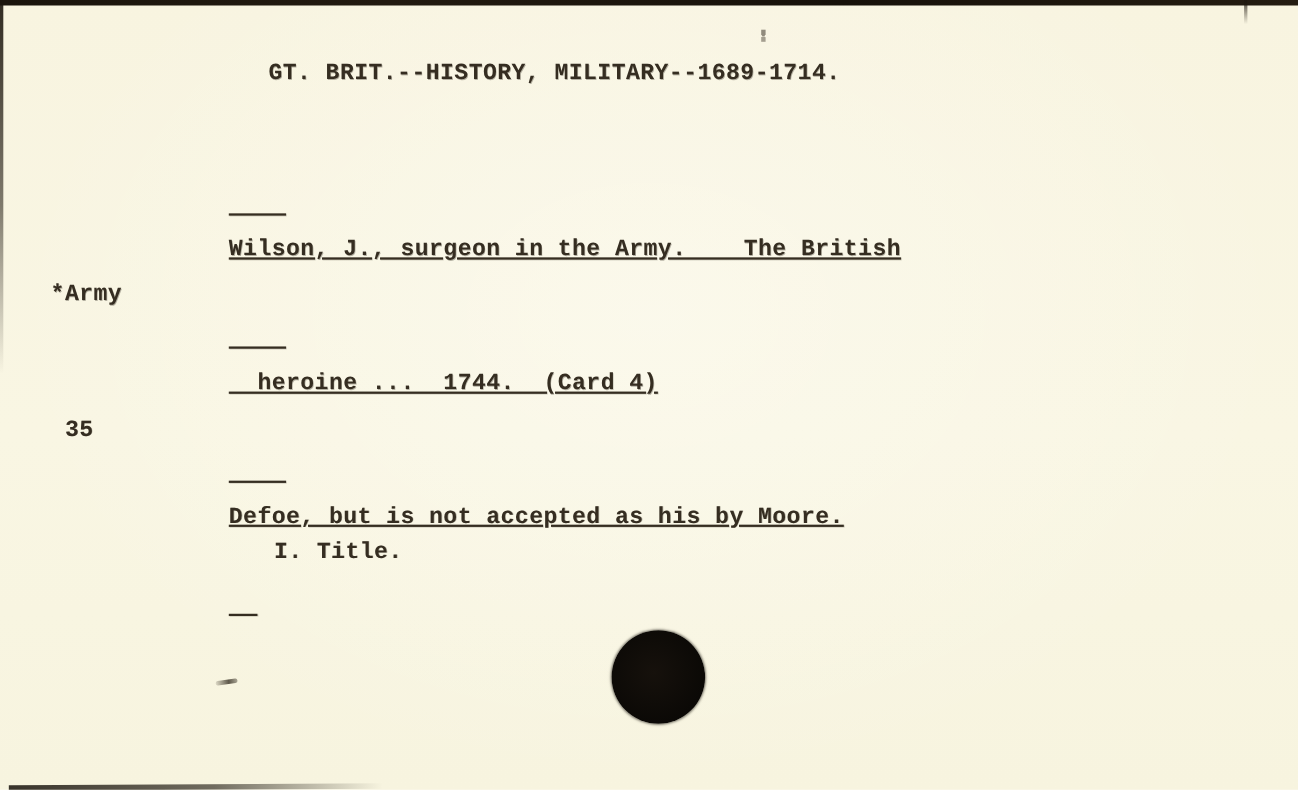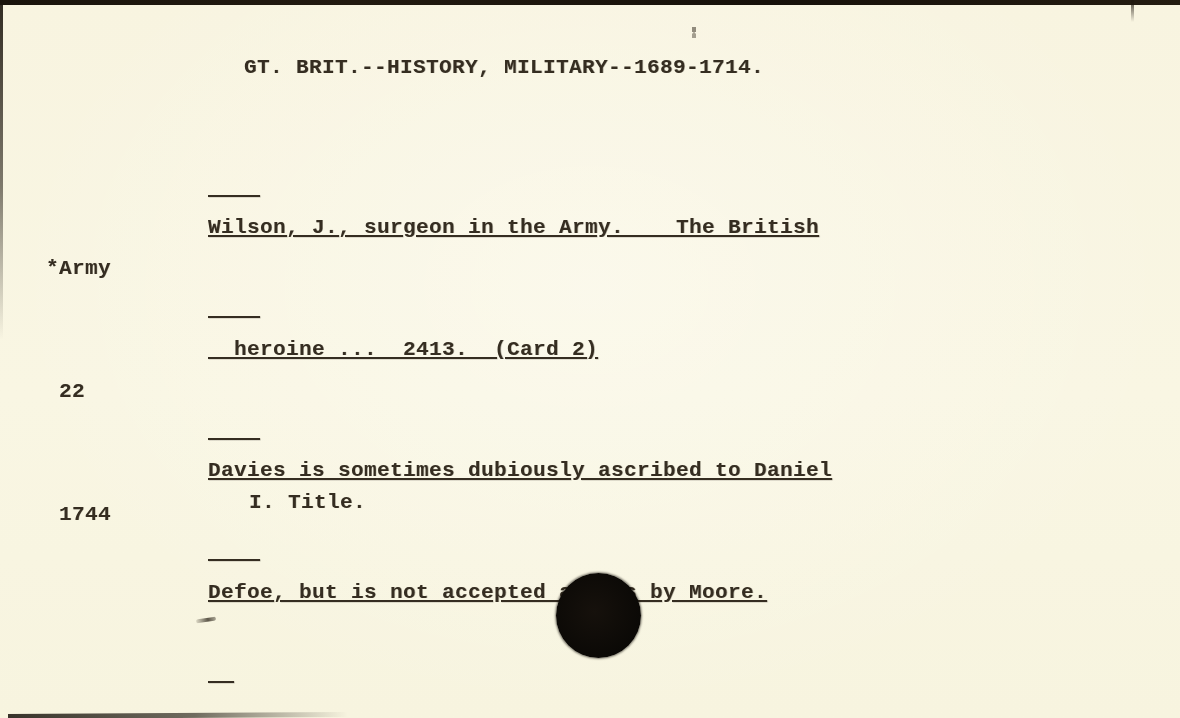--- a/index.html
+++ b/index.html
@@ -93,28 +93,26 @@
 
   <div class="edge-top"></div>
   <div class="edge-left"></div>
   <div class="edge-right-top"></div>
   <div class="edge-bottom-left"></div>
 
   <div class="txt heading">GT. BRIT.--HISTORY, MILITARY--1689-1714.</div>
 
   <div class="txt callnum">
     <div>*Army</div>
-    <div> 22</div>
-    <div> 1744</div>
+    <div> 35</div>
   </div>
 
   <div class="txt bodyblock">
     <div>Wilson, J., surgeon in the Army.    The British</div>
-    <div>  heroine ...  2413.  (Card 2)</div>
-    <div>Davies is sometimes dubiously ascribed to Daniel</div>
+    <div>  heroine ...  1744.  (Card 4)</div>
     <div>Defoe, but is not accepted as his by Moore.</div>
   </div>
 
   <div class="txt tracing">I. Title.</div>
 
   <div class="hole-punch"></div>
 
   <div class="speck-colon"></div>
   <div class="speck-dash"></div>
 

